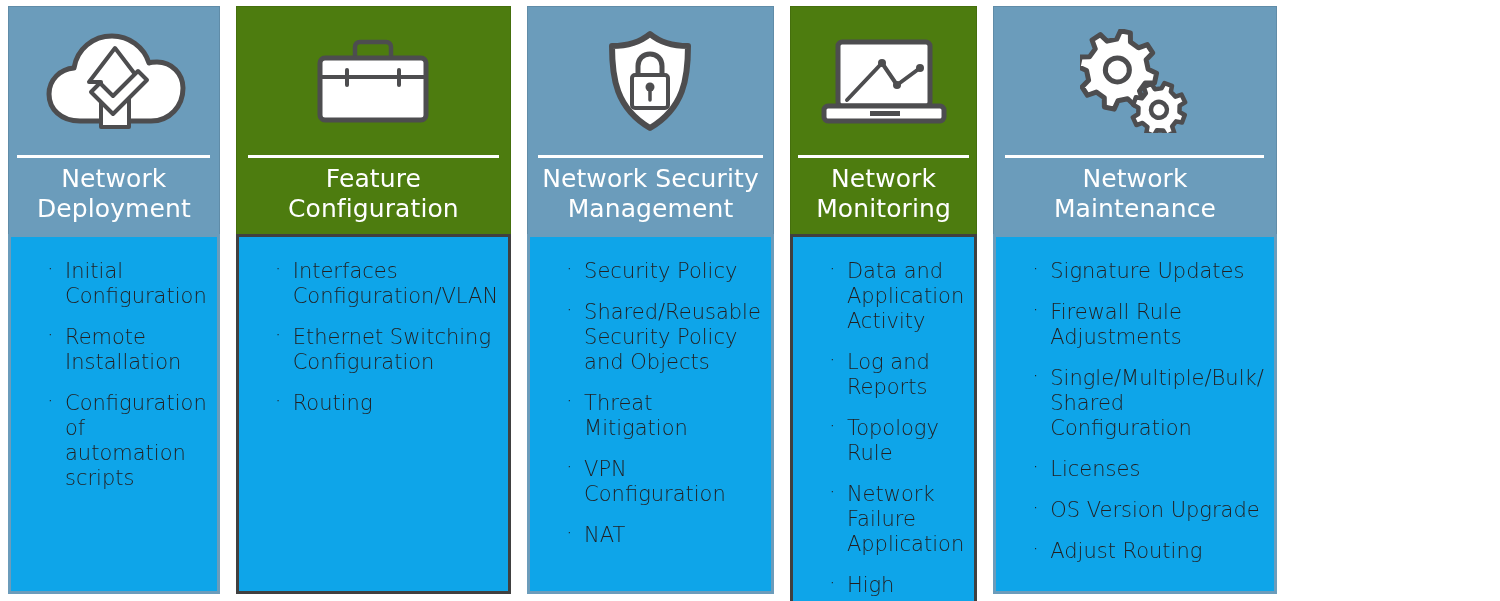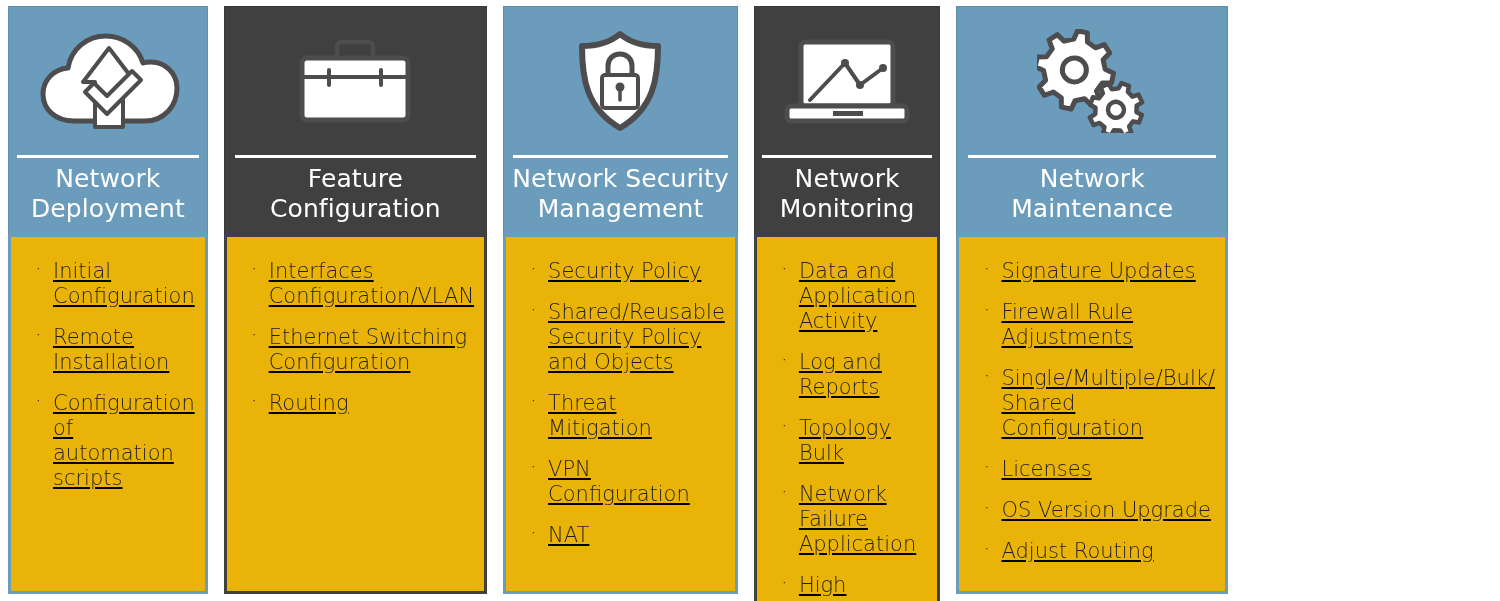--- a/index.html
+++ b/index.html
@@ -32,21 +32,21 @@
     height: 228px;
     box-sizing: border-box;
     display: flex;
     flex-direction: column;
     align-items: center;
     border: 1px solid rgba(0,0,0,0.10);
     border-bottom: none;
     flex: 0 0 auto;
   }
   .col-head.blue { background: #6b9cbb; }
-  .col-head.gray { background: #404040; }
+  .col-head.gray { background: #4d7c0f; }
 
   .icon-area {
     height: 148px;
     width: 100%;
     display: flex;
     align-items: center;
     justify-content: center;
     box-sizing: border-box;
   }
   .icon-area svg { display: block; }
@@ -69,24 +69,23 @@
     line-height: 30px;
     text-align: center;
     font-weight: 400;
     padding: 6px 6px 10px 6px;
     box-sizing: border-box;
     letter-spacing: 0.1px;
   }
 
   .col-body {
     flex: 1 1 auto;
-    background: #eab308;
-    box-sizing: border-box;
-    padding: 22px 10px 10px 20px;
-    text-decoration: underline;
+    background: #0ea5e9;
+    box-sizing: border-box;
+    padding: 22px 10px 10px 32px;
   }
   .col-body.blue { border: 3px solid #6b9cbb; }
   .col-body.gray { border: 3px solid #404040; }
 
   ul.bullets {
     list-style: none;
     margin: 0;
     padding: 0;
   }
   ul.bullets li {
@@ -223,21 +222,21 @@
         <span>
           <span>Network</span><br>
           <span>Monitoring</span>
         </span>
       </div>
     </div>
     <div class="col-body gray">
       <ul class="bullets">
         <li>Data and Application Activity</li>
         <li>Log and Reports</li>
-        <li>Topology Bulk</li>
+        <li>Topology Rule</li>
         <li>Network Failure Application</li>
         <li>High Availability</li>
         <li>Hardware</li>
       </ul>
     </div>
   </div>
 
   <div class="column">
     <div class="col-head blue">
       <div class="icon-area">

